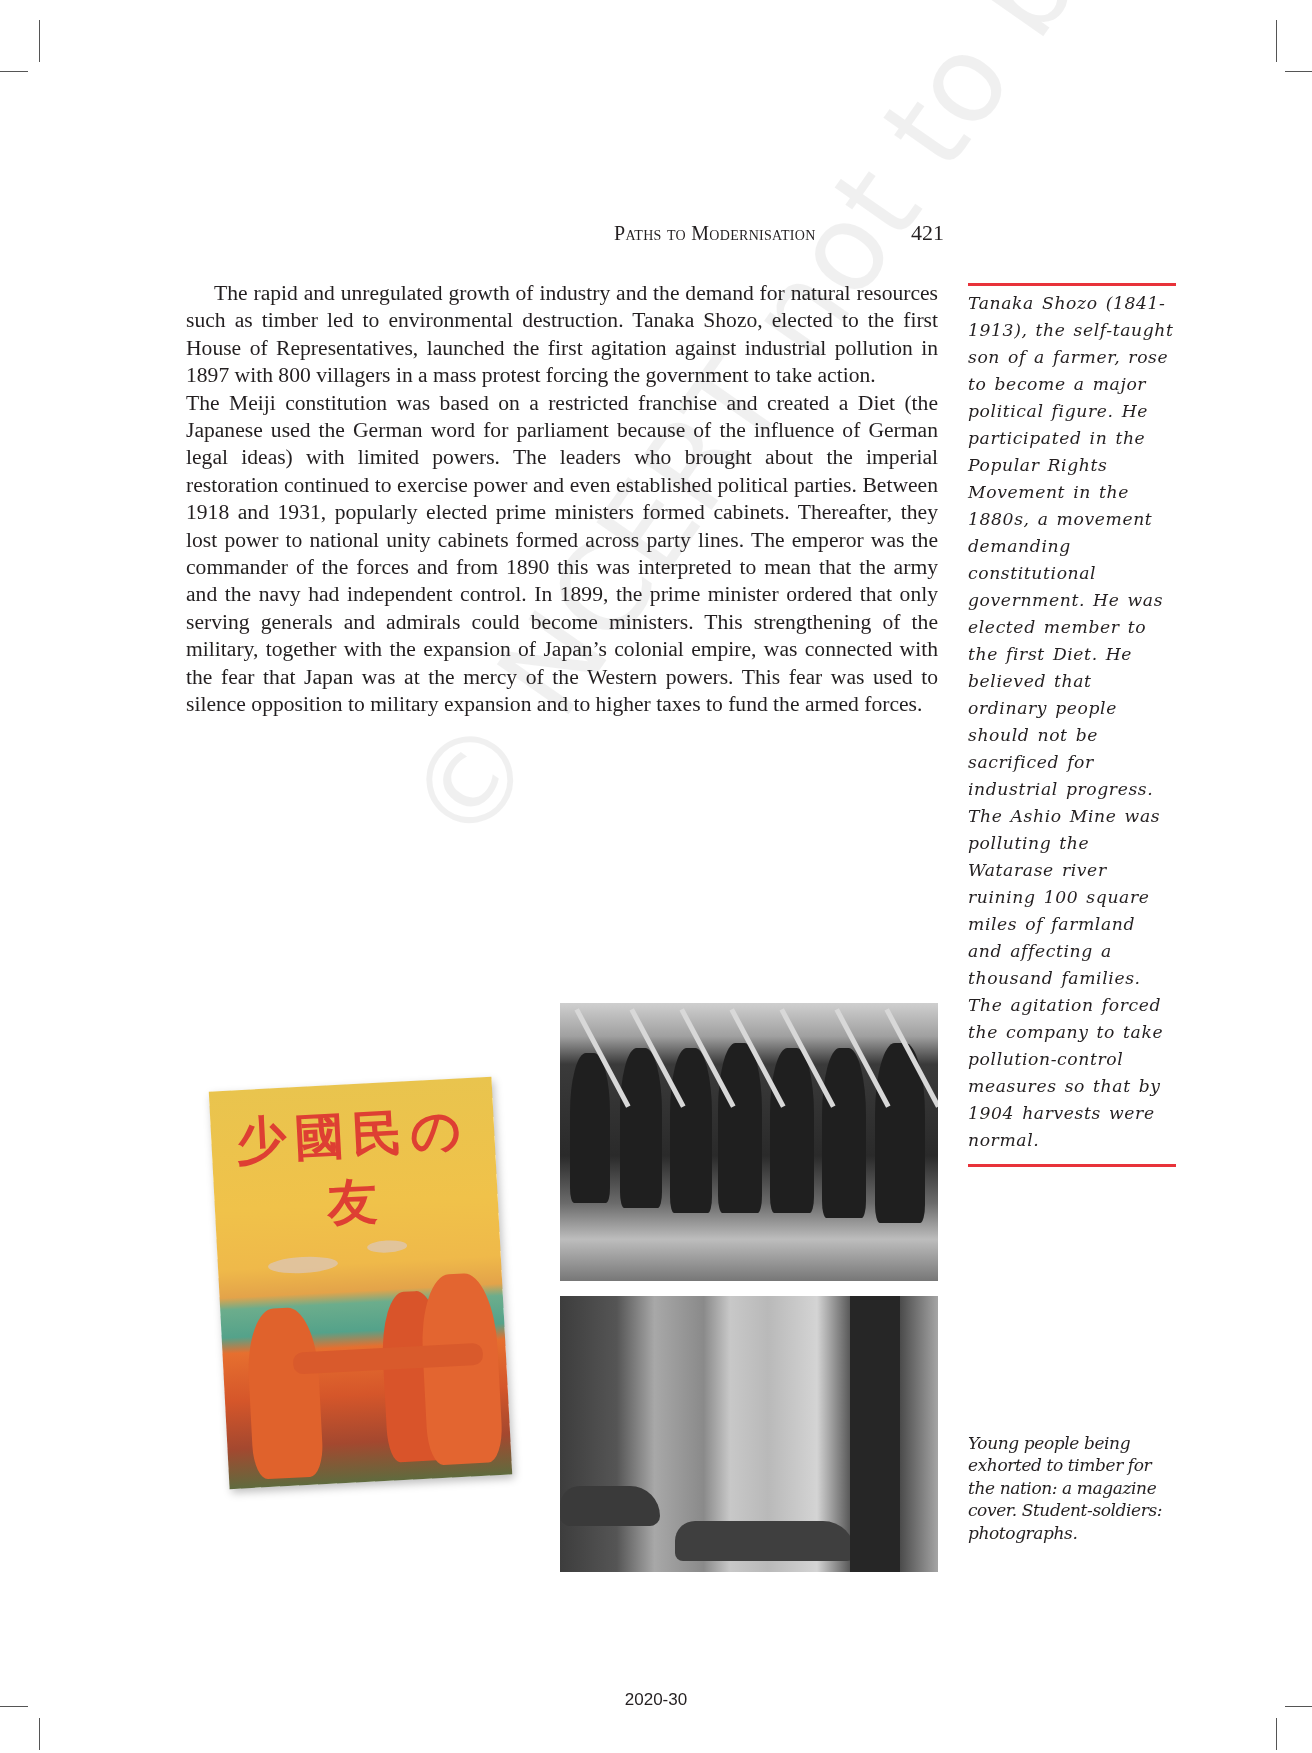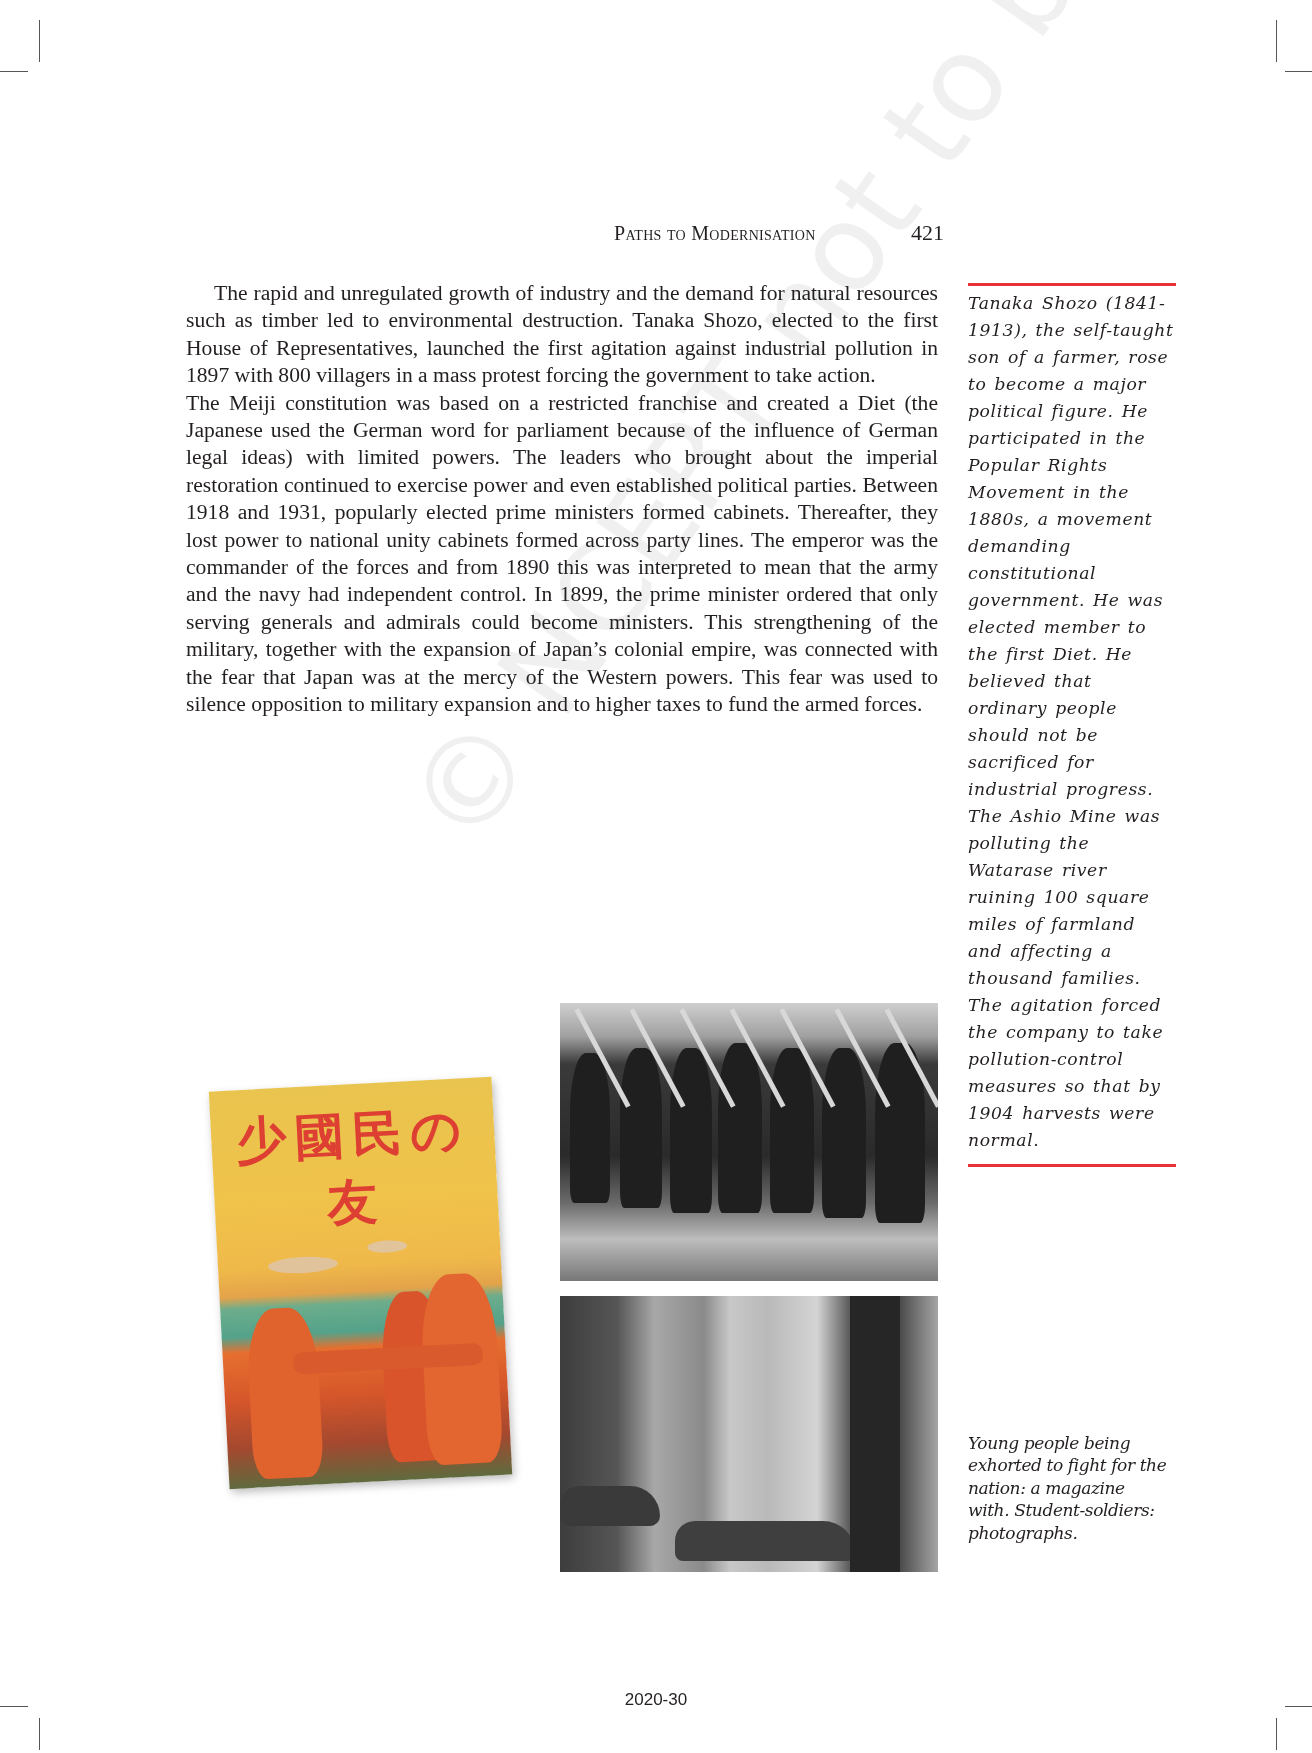--- a/index.html
+++ b/index.html
@@ -85,15 +85,15 @@
   <div class="rifle" style="left:300px; top:0; height:110px;"></div>
   <div class="rifle" style="left:350px; top:0; height:110px;"></div>
 </div>
 
 <div class="photo photo2">
   <div style="position:absolute; left:0; top:190px; width:100px; height:40px; background:#3a3a3a; border-radius:20px 30px 10px 10px;"></div>
   <div style="position:absolute; left:115px; top:225px; width:180px; height:40px; background:#3f3f3f; border-radius:25px 40px 10px 10px;"></div>
   <div style="position:absolute; left:290px; top:0; width:50px; height:276px; background:#262626;"></div>
 </div>
 
-<div class="caption">Young people being exhorted to fight for the nation: a magazine with. Student-soldiers: photographs.</div>
+<div class="caption">Young people being exhorted to timber for the nation: a magazine cover. Student-soldiers: photographs.</div>
 
 <div class="footer">2020-30</div>
 
 </body></html>

